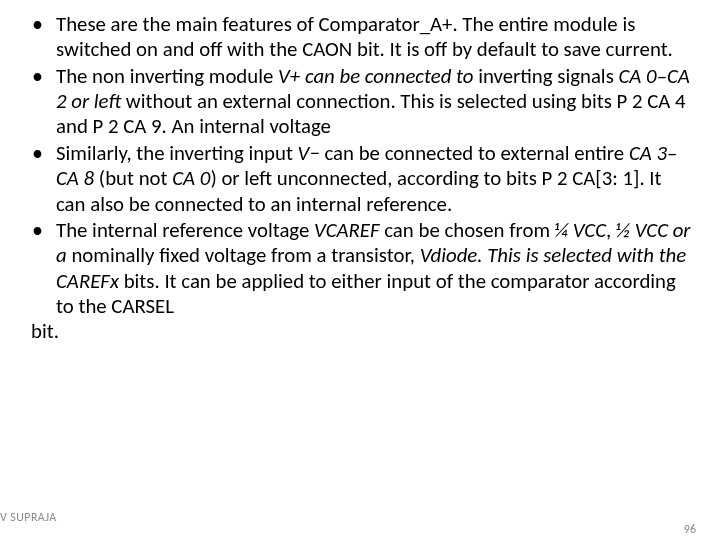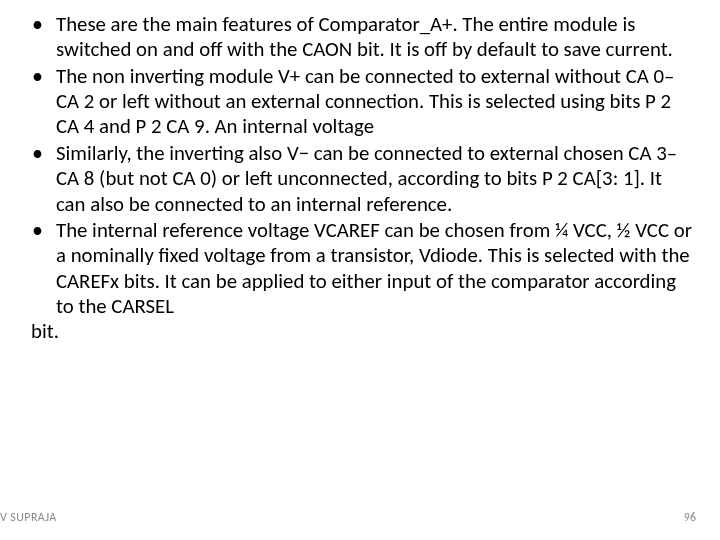--- a/index.html
+++ b/index.html
@@ -44,56 +44,57 @@
   .cont {
     display: block;
     padding-left: 0;
     margin-left: -22px;
   }
   .cont2 {
     display: block;
     margin-left: -25px;
   }
   em, .ital {
+    font-style: italic;
   }
   .footer-center {
     position: absolute;
     bottom: 16px;
     left: 0;
     width: 100%;
     text-align: left;
     font-size: 12px;
     color: #8a8a8a;
     letter-spacing: 0.4px;
   }
   .footer-right {
     position: absolute;
-    bottom: 16px;
+    bottom: 4px;
     right: 24px;
     font-size: 12px;
     color: #8a8a8a;
   }
 </style>
 </head>
 <body>
 
 <div class="slide">
 
   <ul class="content">
 
     <li>
       <span>These are the main features of Comparator_A+. The entire module is switched on and off with the CAON bit. It is off by default to save current.</span>
     </li>
 
     <li>
-      <span>The non inverting module </span><span class="ital">V+ can be connected to </span><span>external without </span><span class="ital">CA 0</span><span>–</span><span class="ital">CA 2 or left </span><span>without an external connection. This is selected using bits P 2 CA 4 and P 2 CA 9. An internal voltage</span>
+      <span>The non inverting module </span><span class="ital">V+ can be connected to </span><span>inverting signals </span><span class="ital">CA 0</span><span>–</span><span class="ital">CA 2 or left </span><span>without an external connection. This is selected using bits P 2 CA 4 and P 2 CA 9. An internal voltage</span>
     </li>
 
     <li>
-      <span>Similarly, the inverting also </span><span class="ital">V− </span><span>can be connected to external chosen </span><span class="ital">CA 3</span><span>–</span><span class="ital">CA 8 </span><span>(but not </span><span class="ital">CA 0</span><span>) or left unconnected, according to bits P 2 CA[3: 1]. It can also be connected to an internal reference.</span>
+      <span>Similarly, the inverting input </span><span class="ital">V− </span><span>can be connected to external entire </span><span class="ital">CA 3</span><span>–</span><span class="ital">CA 8 </span><span>(but not </span><span class="ital">CA 0</span><span>) or left unconnected, according to bits P 2 CA[3: 1]. It can also be connected to an internal reference.</span>
     </li>
 
     <li>
       <span>The internal reference voltage </span><span class="ital">VCAREF </span><span>can be chosen from </span><span class="ital">¼ VCC</span><span>, </span><span class="ital">½ VCC or a </span><span>nominally fixed voltage from a transistor, </span><span class="ital">Vdiode</span><span class="ital">. This is selected with the </span><span class="ital">CAREFx </span><span>bits. It can be applied to either input of the comparator according to the CARSEL</span>
       <span class="cont2">bit.</span>
     </li>
 
   </ul>
 
   <div class="footer-center">V SUPRAJA</div>

